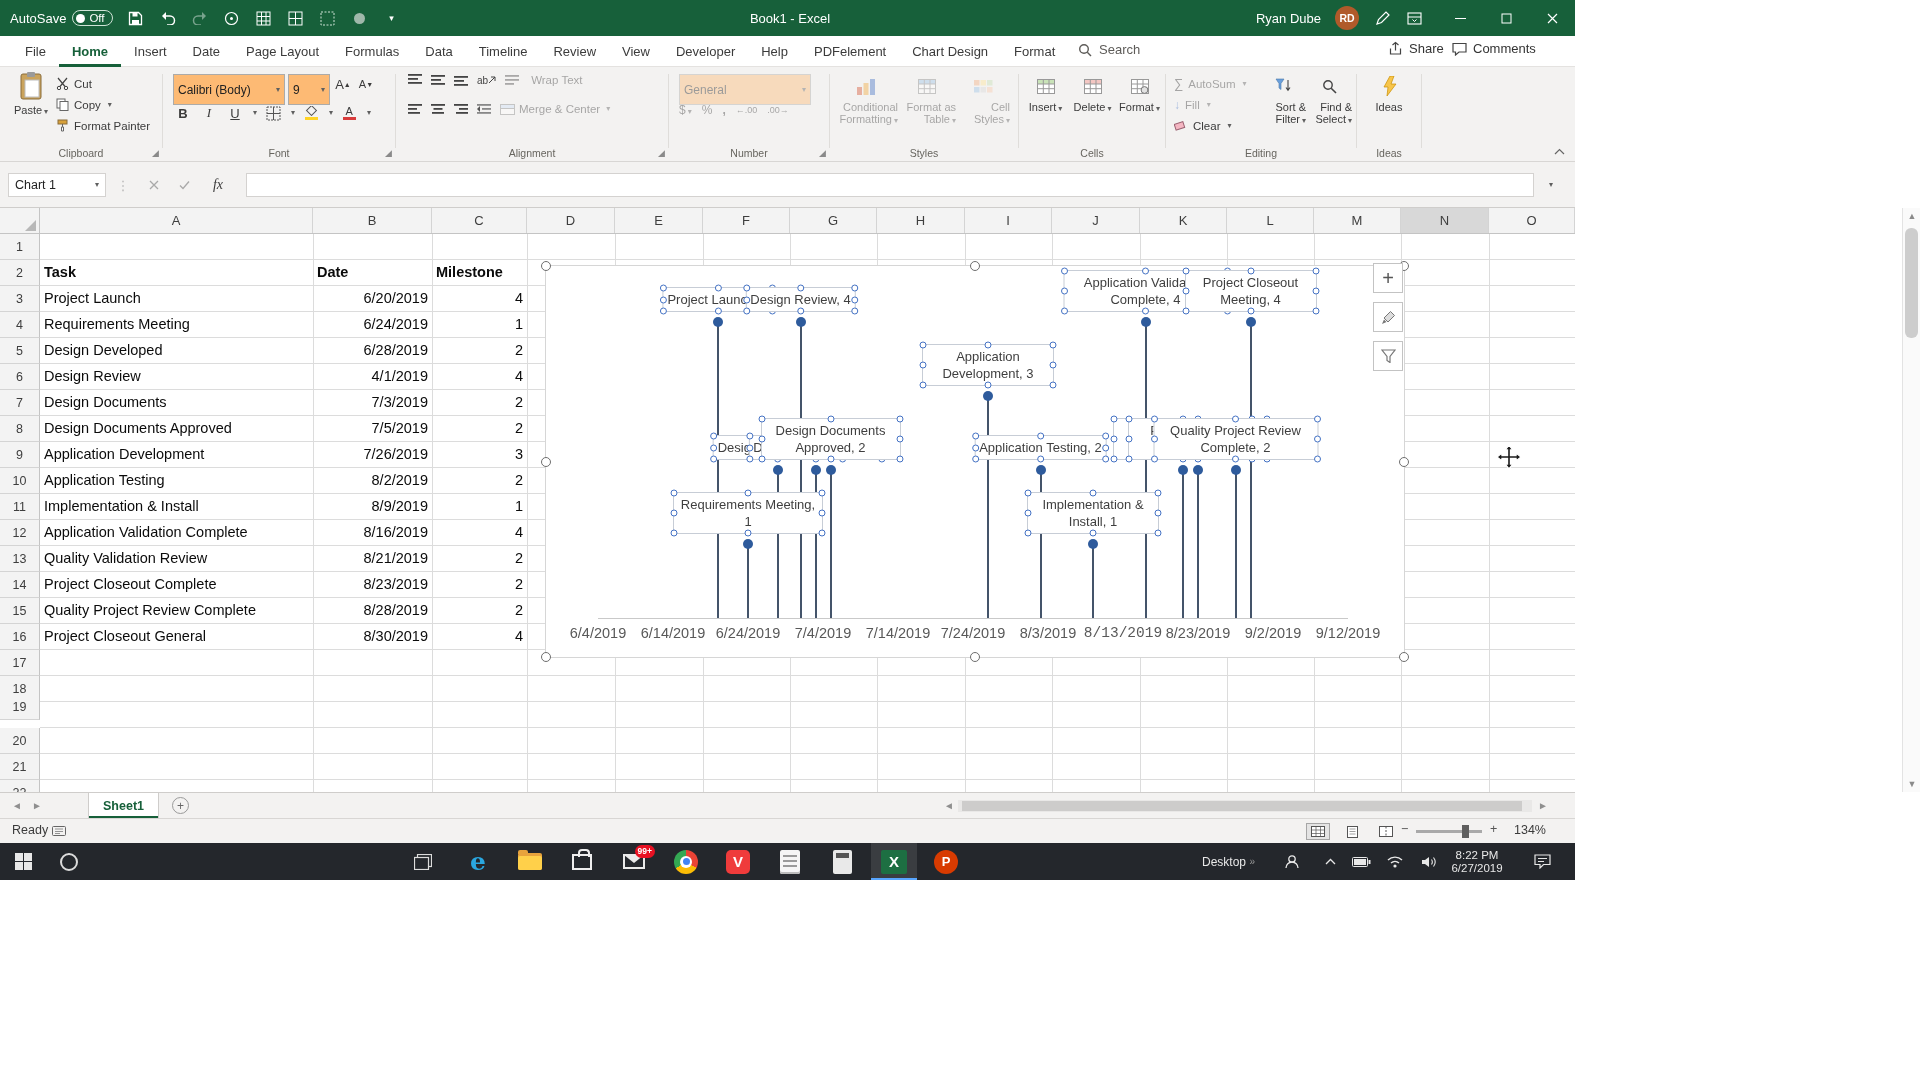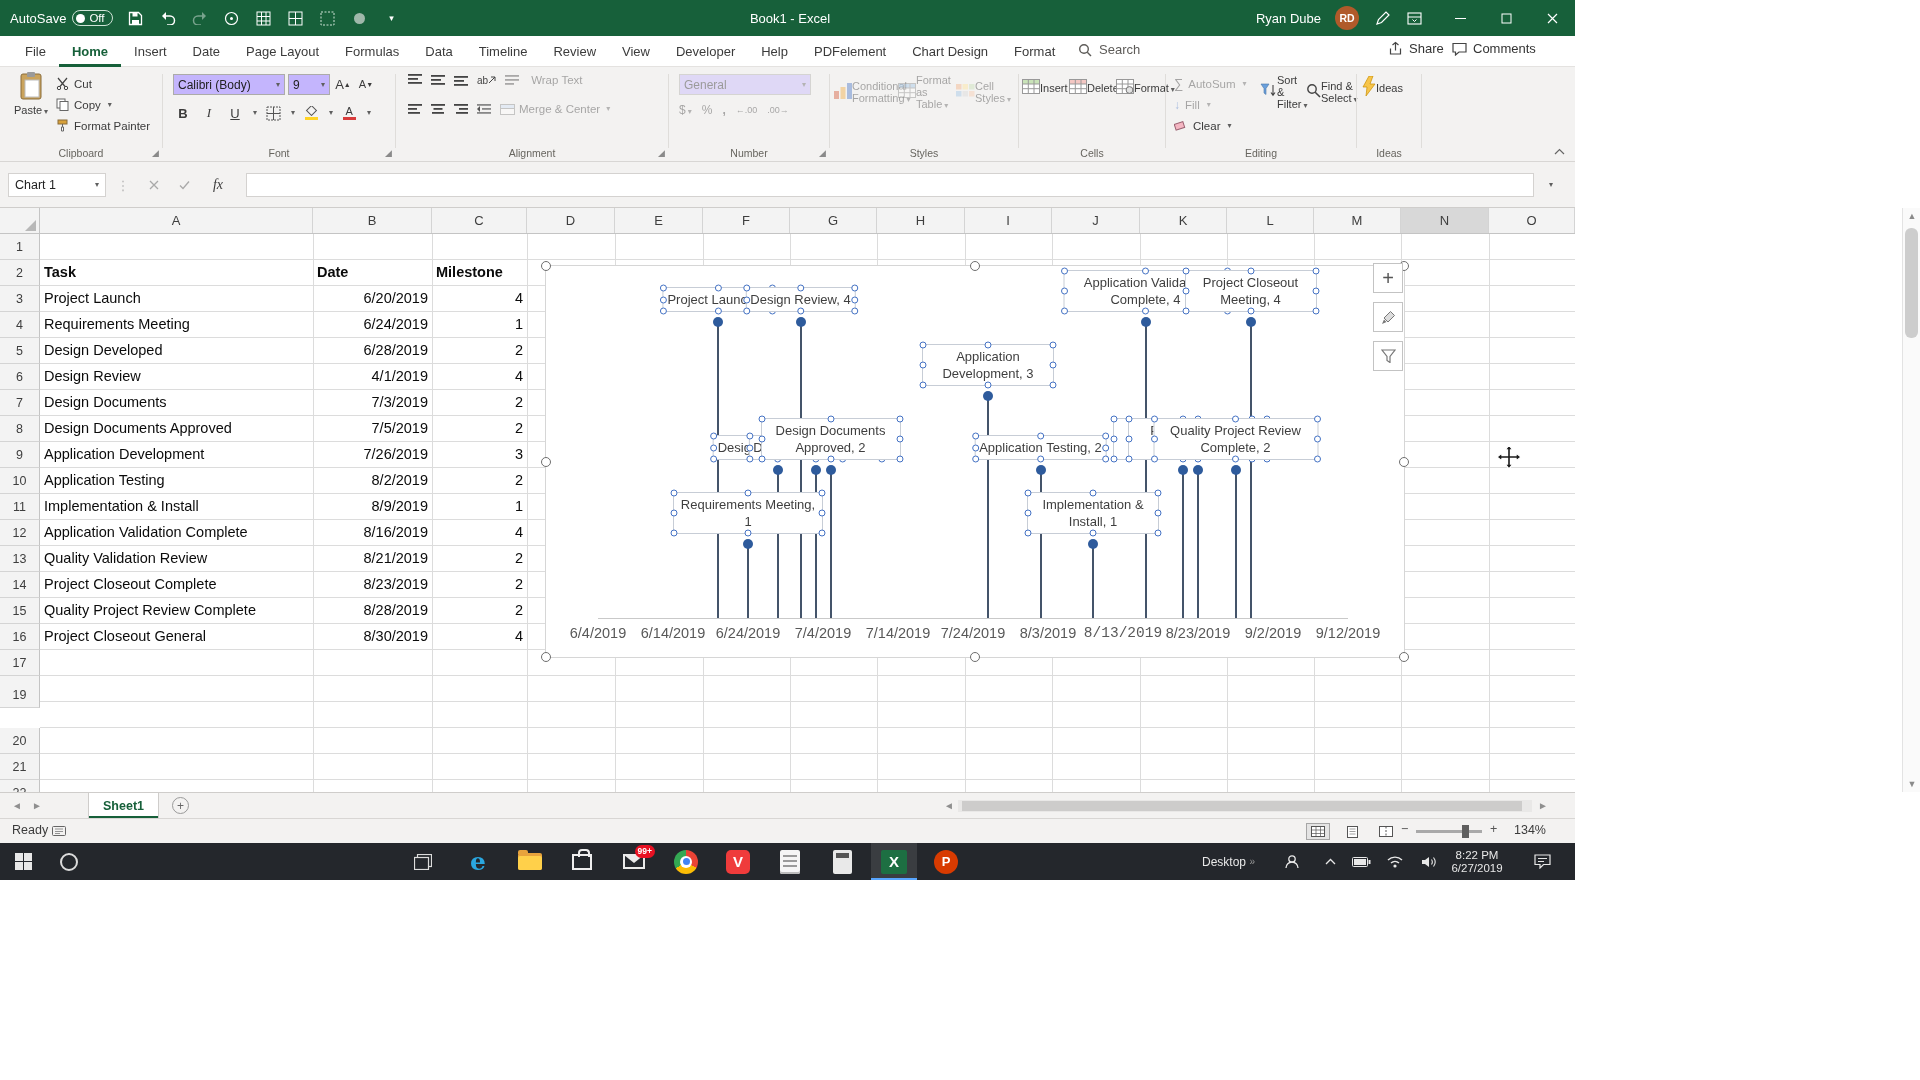--- a/index.html
+++ b/index.html
@@ -30,23 +30,23 @@
 #share-btn{position:absolute;left:1388px;top:5px;display:flex;align-items:center;gap:6px;font-size:13px;color:#333}
 #comments-btn{position:absolute;left:1452px;top:5px;display:flex;align-items:center;gap:6px;font-size:13px;color:#333}
 
 
 #ribbon{position:absolute;left:0;top:67px;width:1575px;height:95px;background:#f3f2f1;border-bottom:1px solid #d8d6d4}
 .rgroup{position:absolute;top:0;height:94px}
 .glabel{position:absolute;bottom:2px;left:0;right:0;text-align:center;font-size:10.5px;color:#67655f}
 .gsep{position:absolute;top:7px;height:74px;width:1px;background:#dfddda}
 .launcher{position:absolute;right:3px;bottom:3px;font-size:9px;color:#8a8a8a;line-height:1}
 .srow{display:flex;align-items:center;font-size:11.5px;height:21px;gap:5px;color:#3b3b3b;white-space:nowrap}
-.bigbtn{display:flex;align-items:center;font-size:11px;line-height:12px;color:#3b3b3b;text-align:left;padding-top:5px}
+.bigbtn{display:flex;flex-direction:column;align-items:center;font-size:11px;line-height:12px;color:#3b3b3b;text-align:right;padding-top:5px}
 .bigbtn .bicon{height:24px;display:flex;align-items:center;justify-content:center;margin-bottom:3px}
-.combo{background:#c4b5fd;border:1px solid #acaba9;height:21px;display:flex;align-items:center;justify-content:space-between;padding:0 4px;font-size:12px;color:#222}
+.combo{background:#fdba74;border:1px solid #acaba9;height:31px;display:flex;align-items:center;justify-content:space-between;padding:0 4px;font-size:12px;color:#222}
 .iconbtn{min-width:20px;height:20px;display:flex;align-items:center;justify-content:center;color:#3b3b3b;font-size:13px}
 .barsvg{display:inline-block}
 #paste-btn{position:absolute;left:8px;top:4px;width:46px;height:74px;display:flex;flex-direction:column;align-items:center;font-size:11px;color:#3b3b3b}
 .colorbar{display:block;width:13px;height:3px;margin-top:1px}
 
 
 #formulabar{position:absolute;left:0;top:162px;width:1575px;height:46px;background:#f3f2f1;border-bottom:1px solid #cfcdcb}
 #namebox{position:absolute;left:8px;top:11px;width:98px;height:24px;background:#fff;border:1px solid #d4d2d0;display:flex;align-items:center;justify-content:space-between;padding:0 6px;font-size:12.5px;color:#222}
 .fbico{position:absolute;top:11px;height:24px;display:flex;align-items:center;justify-content:center;color:#9a9a9a;font-size:13px}
 #formula-input{position:absolute;left:246px;top:11px;width:1288px;height:24px;background:#fff;border:1px solid #d4d2d0}
@@ -750,21 +750,21 @@
     <div class="rowhead" style="top: 208px;">9</div>
     <div class="rowhead" style="top: 234px;">10</div>
     <div class="rowhead" style="top: 260px;">11</div>
     <div class="rowhead" style="top: 286px;">12</div>
     <div class="rowhead" style="top: 312px;">13</div>
     <div class="rowhead" style="top: 338px;">14</div>
     <div class="rowhead" style="top: 364px;">15</div>
     <div class="rowhead" style="top: 390px;">16</div>
     <div class="rowhead" style="top: 416px;">17</div>
     <div class="rowhead" style="top: 442px;">18</div>
-    <div class="rowhead" style="top: 448px;">19</div>
+    <div class="rowhead" style="top: 460px;">19</div>
     <div class="rowhead" style="top: 494px;">20</div>
     <div class="rowhead" style="top: 520px;">21</div>
     <div class="rowhead" style="top: 546px;">22</div>
     <div class="cell bold" style="left: 40px; top: 26px; width: 273px;">Task</div>
     <div class="cell bold" style="left: 313px; top: 26px; width: 119px;">Date</div>
     <div class="cell bold" style="left: 432px; top: 26px; width: 95px;">Milestone</div>
     <div class="cell" style="left: 40px; top: 52px; width: 273px;">Project Launch</div>
     <div class="cell right" style="left: 313px; top: 52px; width: 119px;">6/20/2019</div>
     <div class="cell right" style="left: 432px; top: 52px; width: 95px;">4</div>
     <div class="cell" style="left: 40px; top: 78px; width: 273px;">Requirements Meeting</div>

